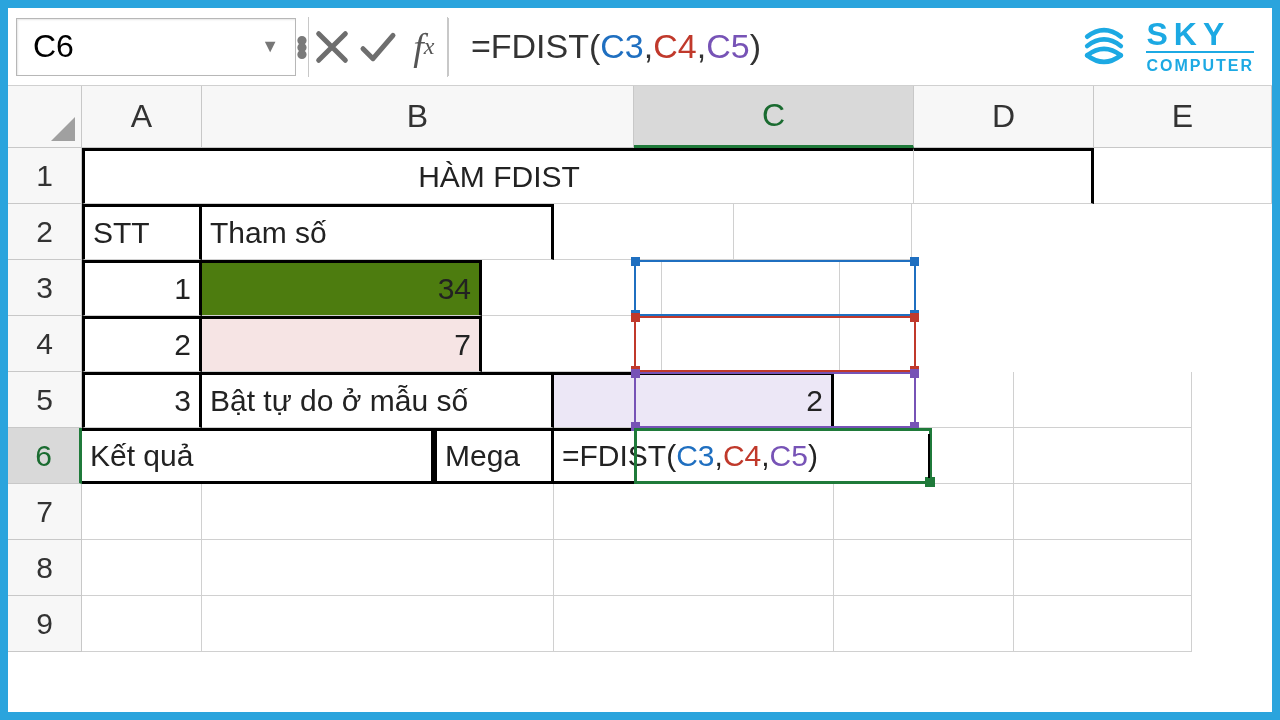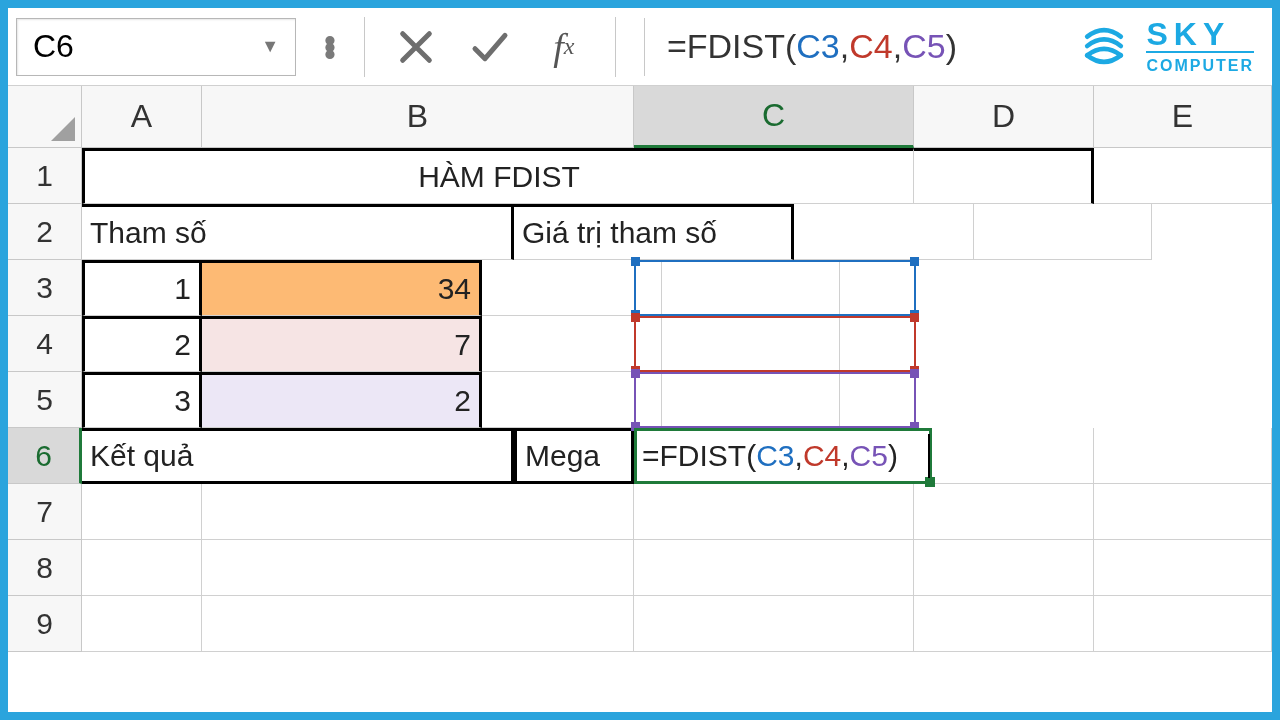--- a/index.html
+++ b/index.html
@@ -20,21 +20,20 @@
     flex-direction: column;
   }
 
   
   .formula-bar {
     display: flex;
     align-items: center;
     height: 78px;
     border-bottom: 1px solid #d0d0d0;
     padding: 16px 8px;
-    gap: 28px;
     position: relative;
   }
   .name-box {
     width: 280px;
     height: 58px;
     border: 1px solid #b7b7b7;
     background: #fff;
     box-shadow: inset 1px 1px 2px rgba(0,0,0,.1);
     display: flex;
     align-items: center;
@@ -115,30 +114,30 @@
   }
   .row-h.active{
     background:#d9d9d9;color:#1a6b30;
     border-right:3px solid #1f7a3a;
   }
   .cell{
     border-right:1px solid #d0d0d0;border-bottom:1px solid #d0d0d0;
     display:flex;align-items:center;padding:8px 8px;
     font-size:30px;color:#222;
   }
-  .wA{width:120px}.wB{width:432px}.wC{width:280px}.wD{width:180px}.wE{width:178px}
+  .wA{width:120px}.wB{width:352px}.wC{width:280px}.wD{width:180px}.wE{width:178px}
   .text-right{justify-content:flex-end}
   .text-center{justify-content:center}
   .tbl-r { border-right:3px solid #000 !important; }
   .tbl-b { border-bottom:3px solid #000 !important; }
   .tbl-l { border-left:3px solid #000 !important; }
   .tbl-t { border-top:3px solid #000 !important; }
 
   
-  .ref-c3{background:#fdba74}
+  .ref-c3{background:#4d7c0f}
   .ref-c4{background:#f6e4e4}
   .ref-c5{background:#ece7f6}
 
   
   .ref-box{position:absolute;pointer-events:none;border:2px solid;}
   .ref-box.blue{border-color:#1f6fc0}
   .ref-box.red{border-color:#c0392b}
   .ref-box.purple{border-color:#7753b6}
   .ref-handle{position:absolute;width:9px;height:9px;}
   .sel-box{position:absolute;border:3px solid #1f7a3a;pointer-events:none;}
@@ -220,25 +219,25 @@
         <div class="row-h">1</div>
         <div class="cell tbl-t tbl-l text-center" style="width:832px;justify-content:center">
           <span>HÀM FDIST</span>
         </div>
         <div class="cell wD tbl-t tbl-r"></div>
         <div class="cell wE"></div>
       </div>
 
       <div class="row">
         <div class="row-h">2</div>
+        <div class="cell wA tbl-l tbl-t tbl-r">
+            <span>STT</span>
+          </div>
         <div class="cell wB tbl-t tbl-r">
             <span>Tham số</span>
-          </div>
-        <div class="cell wC tbl-t tbl-r">
-            <span>Giá trị tham số</span>
           </div>
         <div class="cell wD"></div>
         <div class="cell wE"></div>
       </div>
 
       <div class="row">
         <div class="row-h">3</div>
         <div class="cell wA tbl-l tbl-r tbl-t text-right">
             <span>1</span>
           </div>
@@ -258,20 +257,23 @@
             <span>7</span>
           </div>
         <div class="cell wD"></div>
         <div class="cell wE"></div>
       </div>
 
       <div class="row">
         <div class="row-h">5</div>
         <div class="cell wA tbl-l tbl-r tbl-t text-right">
             <span>3</span>
+          </div>
+        <div class="cell wB tbl-r tbl-t">
+            <span>Bật tự do ở mẫu số</span>
           </div>
         <div class="cell wC tbl-r tbl-t ref-c5 text-right">
             <span>2</span>
           </div>
         <div class="cell wD"></div>
         <div class="cell wE"></div>
       </div>
 
       <div class="row">
         <div class="row-h active">6</div>

